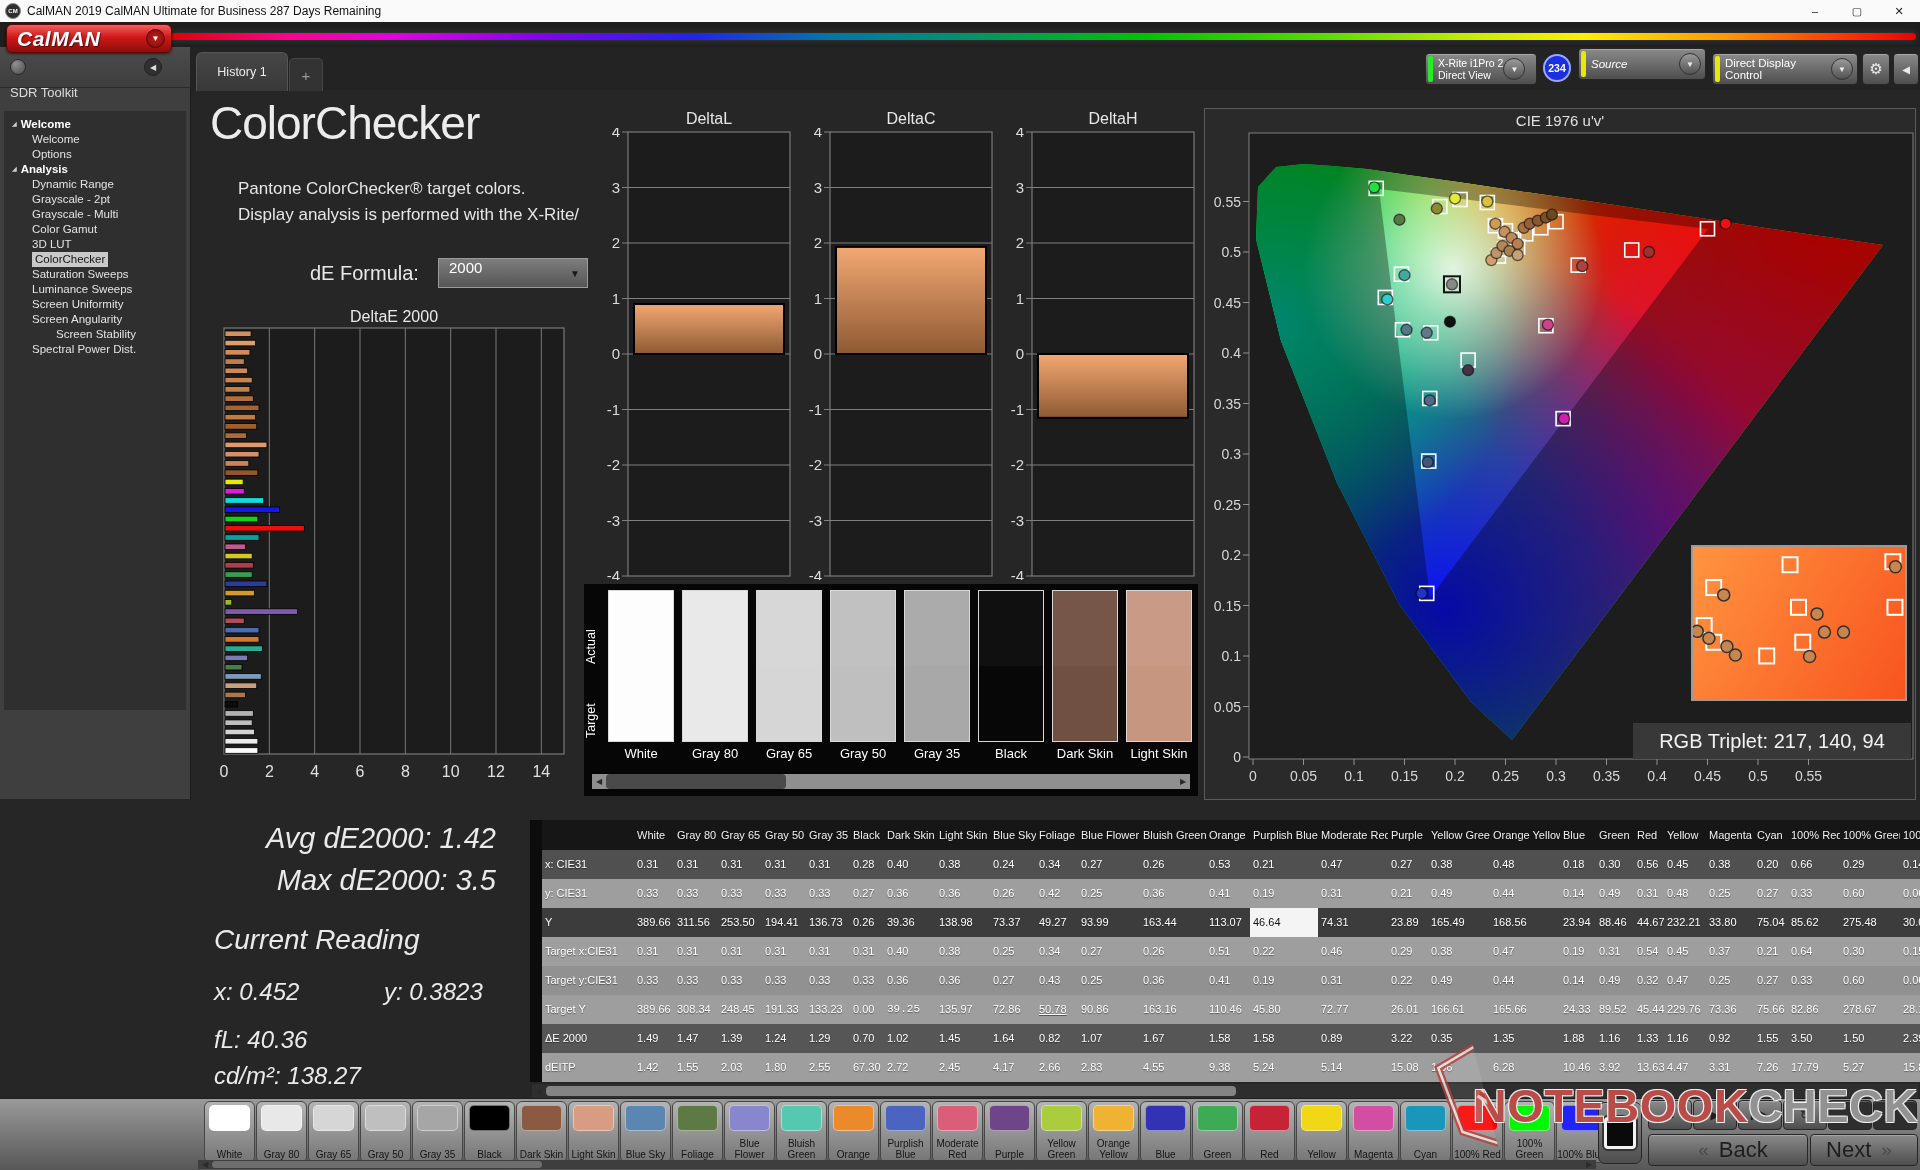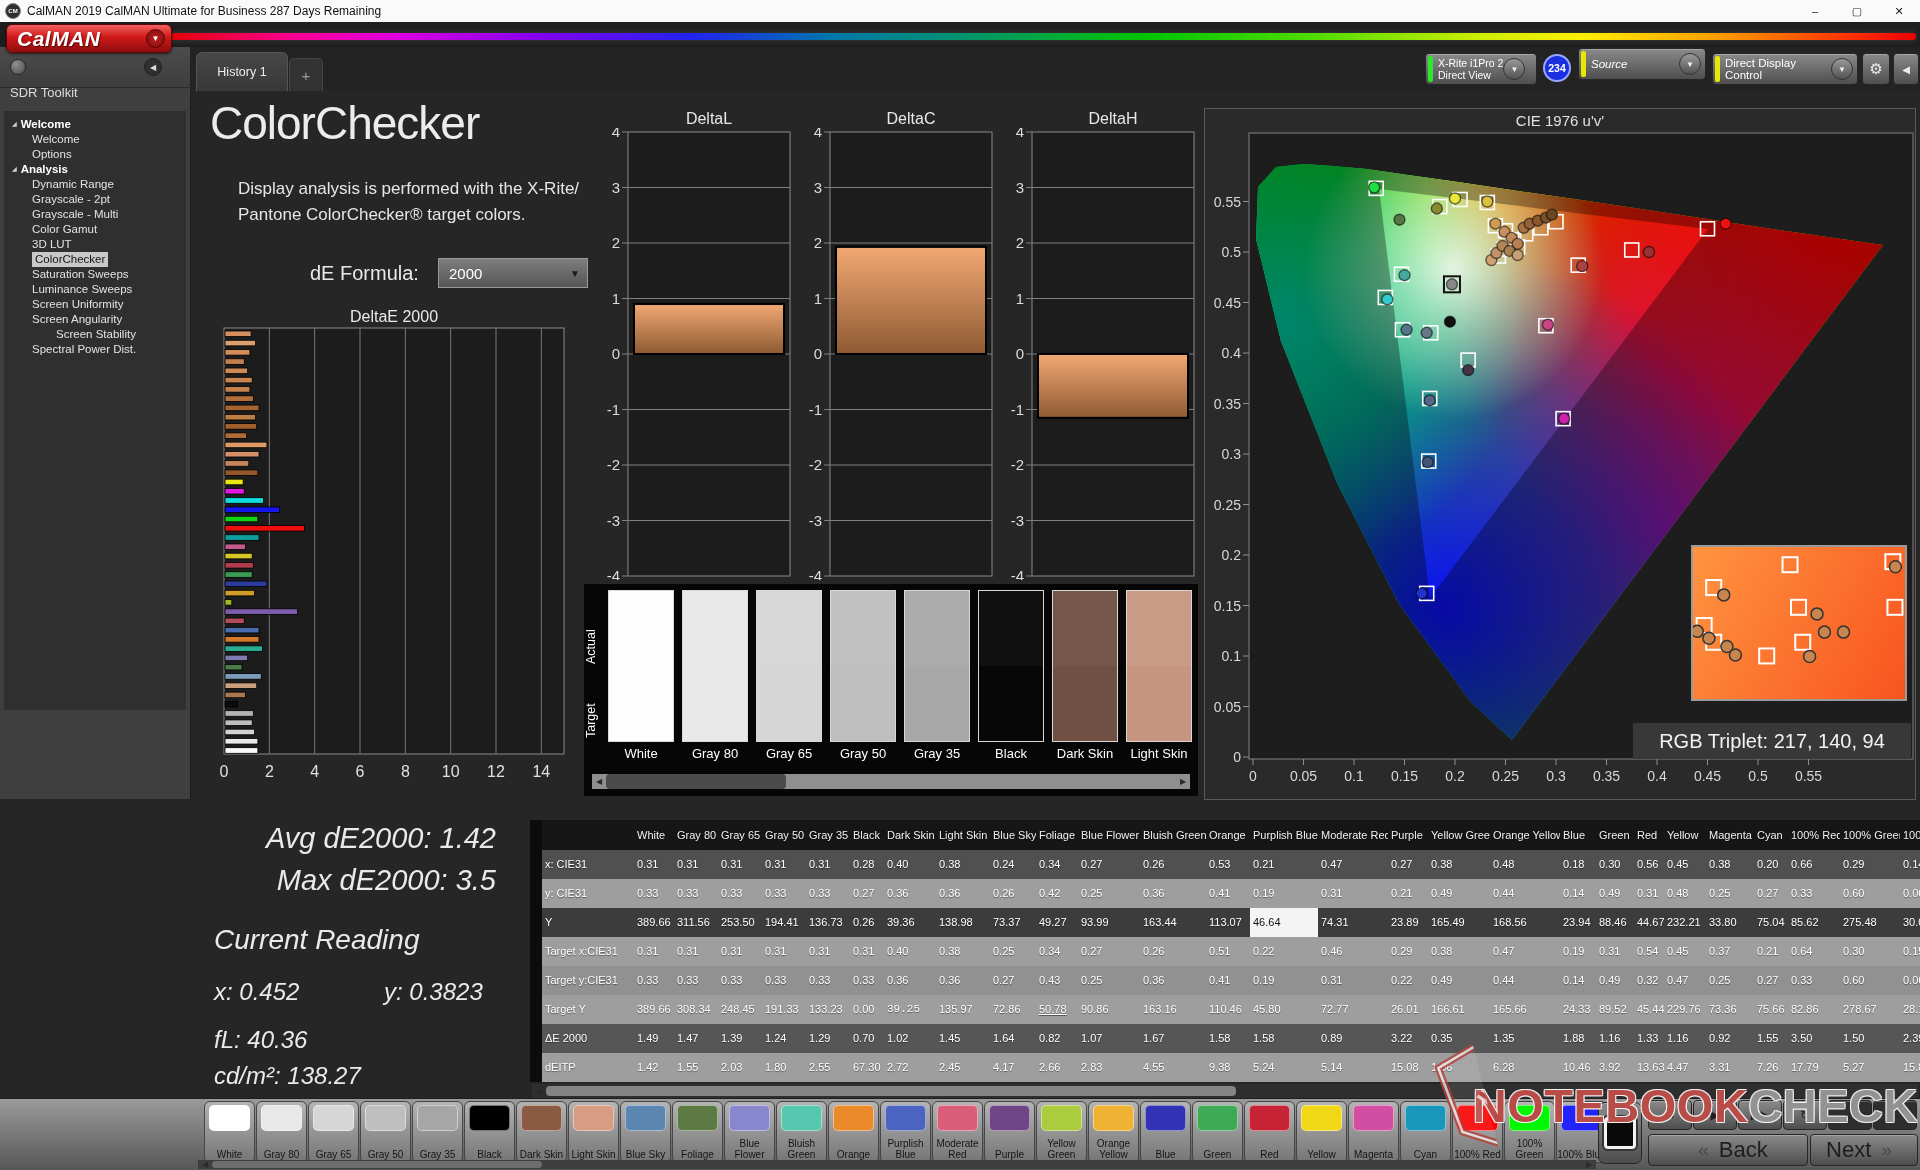--- a/index.html
+++ b/index.html
@@ -56,21 +56,21 @@
   #source-dd{left:1388px;top:1px;width:128px;height:32px;padding:2px 4px 2px 12px;display:flex;align-items:center;color:#fff;font-style:italic;}
   #ddc-dd{left:1522px;top:6px;width:146px;height:32px;padding:2px 4px 2px 12px;display:flex;align-items:center;color:#fff;}
   .ddlabel{font-size:11.5px;flex:1;}
   #gearbtn{left:1672px;top:6px;width:28px;height:32px;color:#ececec;font-size:15px;display:flex;align-items:center;justify-content:center;}
   #collapse2{left:1703px;top:6px;width:26px;height:32px;color:#ececec;font-size:10px;display:flex;align-items:center;justify-content:center;}
   
   #page-title{left:210px;top:96px;font-size:46px;color:#ececec;letter-spacing:-1px;}
   #page-desc{left:238px;top:176px;width:360px;font-size:17px;line-height:26px;color:#e6e6e6;}
   #def-label{left:310px;top:262px;font-size:20px;color:#e8e8e8;}
   #def-select{left:438px;top:258px;width:150px;height:30px;background:linear-gradient(#7d7d7d,#565656);
-    border:1px solid #9a9a9a;color:#fff;font-size:15px;display:flex;align-items:center;padding-left:10px;box-sizing:border-box;}
+    border:1px solid #9a9a9a;color:#fff;font-size:15px;display:flex;align-items:flex-start;padding-left:10px;box-sizing:border-box;}
   #def-select .arr{margin-left:auto;width:24px;height:100%;display:flex;align-items:center;justify-content:center;color:#1a1a1a;font-size:10px;}
   #de-title{left:218px;top:308px;width:352px;text-align:center;font-size:16px;color:#e8e8e8;}
   #de-svg{left:218px;top:326px;}
   
   .stat{color:#eaeaea;font-style:italic;}
   #stat-avg{left:212px;top:822px;width:284px;text-align:right;font-size:29px;}
   #stat-max{left:212px;top:864px;width:284px;text-align:right;font-size:29px;}
   #stat-cur{left:214px;top:924px;font-size:28px;}
   #stat-x{left:214px;top:978px;font-size:24px;}
   #stat-y{left:384px;top:978px;font-size:24px;}
@@ -233,22 +233,22 @@
     <div class="cbar" id="ddc-accent" style="background: rgb(232, 232, 0);"></div>
     <div class="ddlabel">Direct Display Control</div>
     <div class="chev">▼</div>
   </div>
   <div class="abs gbtn" id="gearbtn">⚙</div>
   <div class="abs gbtn" id="collapse2">◀</div>
 </div>
 
 <div class="abs" id="page-title">ColorChecker</div>
 <div class="abs" id="page-desc">
+  <div>Pantone ColorChecker® target colors.</div>
   <div>Display analysis is performed with the X-Rite/</div>
-  <div>Pantone ColorChecker® target colors.</div>
 </div>
 <div class="abs" id="def-label">dE Formula:</div>
 <div class="abs" id="def-select">
   <span>2000</span>
   <span class="arr">▼</span>
 </div>
 
 <div class="abs" id="de-title">DeltaE 2000</div>
 <svg class="abs" id="de-svg" width="352" height="458">
     <rect x="6" y="2" width="340" height="426" fill="#1c1c1c" stroke="#8a8a8a" stroke-width="1"></rect>

